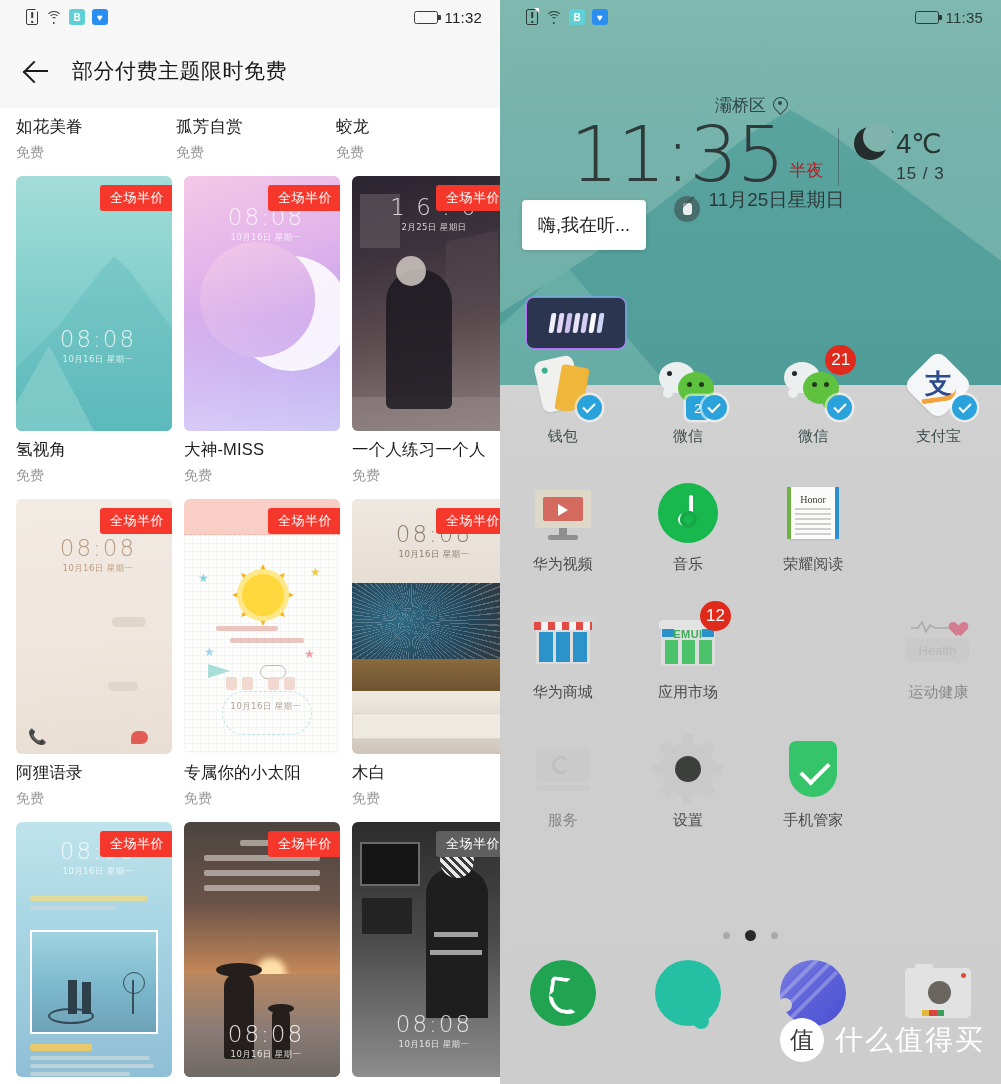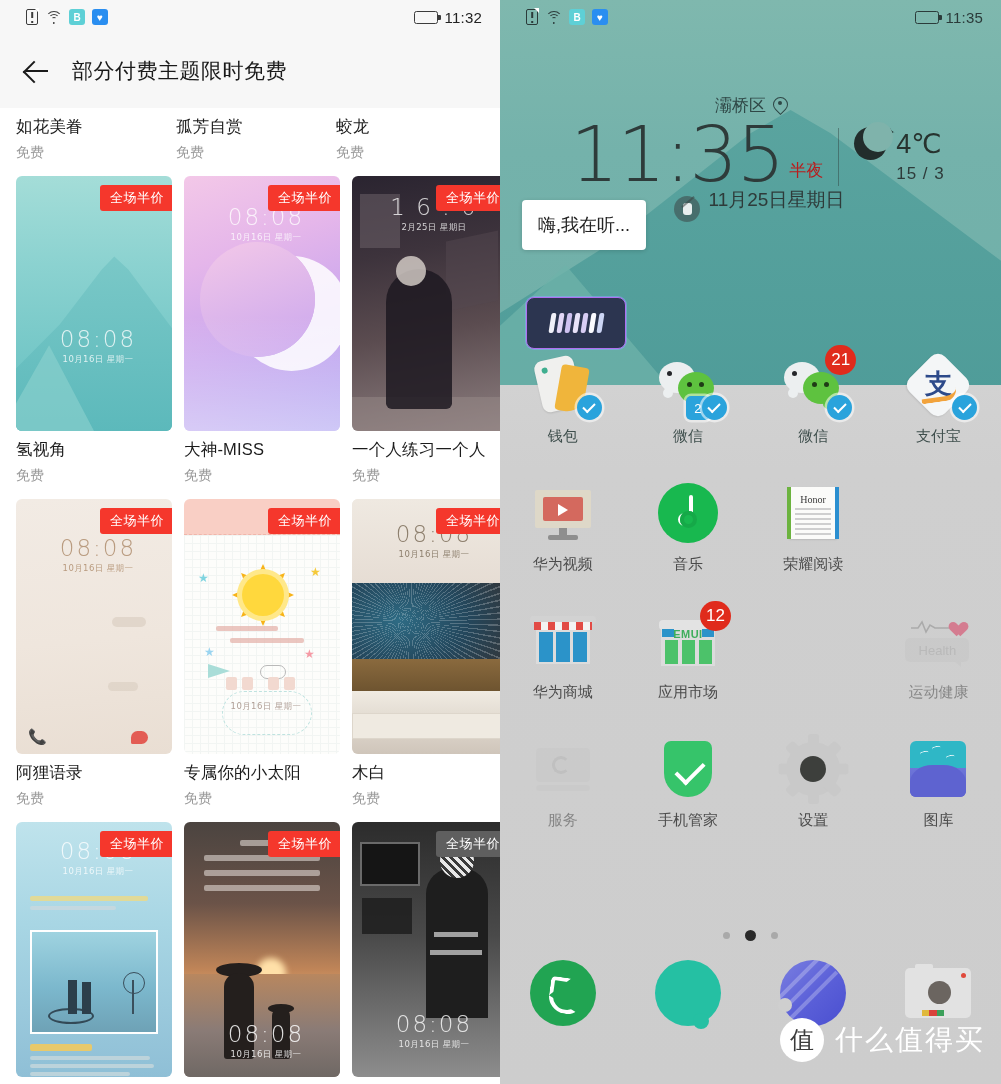--- a/index.html
+++ b/index.html
@@ -865,46 +865,35 @@
     <div class="app-row" style="margin-top:34px">
       <div class="app faded">
         <div class="ibox i-serv">
           <i class="card"></i>
             <i class="ring"></i>
             <i class="bar"></i>
         </div>
         <div class="lbl">服务</div>
       </div>
       <div class="app">
-        <div class="ibox i-mgr">
-            <i class="sh"></i>
-          </div>
-        <div class="lbl">手机管家</div>
-      </div>
-      <div class="app">
         <div class="ibox i-set">
           <i class="gear"></i>
           <i class="tooth"></i>
             <i class="tooth" style="transform:rotate(45deg)"></i>
           <i class="tooth" style="transform:rotate(90deg)"></i>
             <i class="tooth" style="transform:rotate(135deg)"></i>
           <i class="mid"></i>
         </div>
         <div class="lbl">设置</div>
       </div>
       <div class="app">
-        <div class="ibox i-gal">
-          <i class="box">
-              <i class="wv"></i>
-            <i class="bird" style="left:10px;top:10px"></i>
-            <i class="bird" style="left:22px;top:5px"></i>
-            <i class="bird" style="left:36px;top:14px"></i>
-          </i>
-        </div>
-        <div class="lbl">图库</div>
+        <div class="ibox i-mgr">
+            <i class="sh"></i>
+          </div>
+        <div class="lbl">手机管家</div>
       </div>
     </div>
 
   </div>
 
   <div class="pager">
     <i></i>
     <i class="on"></i>
     <i></i>
   </div>

